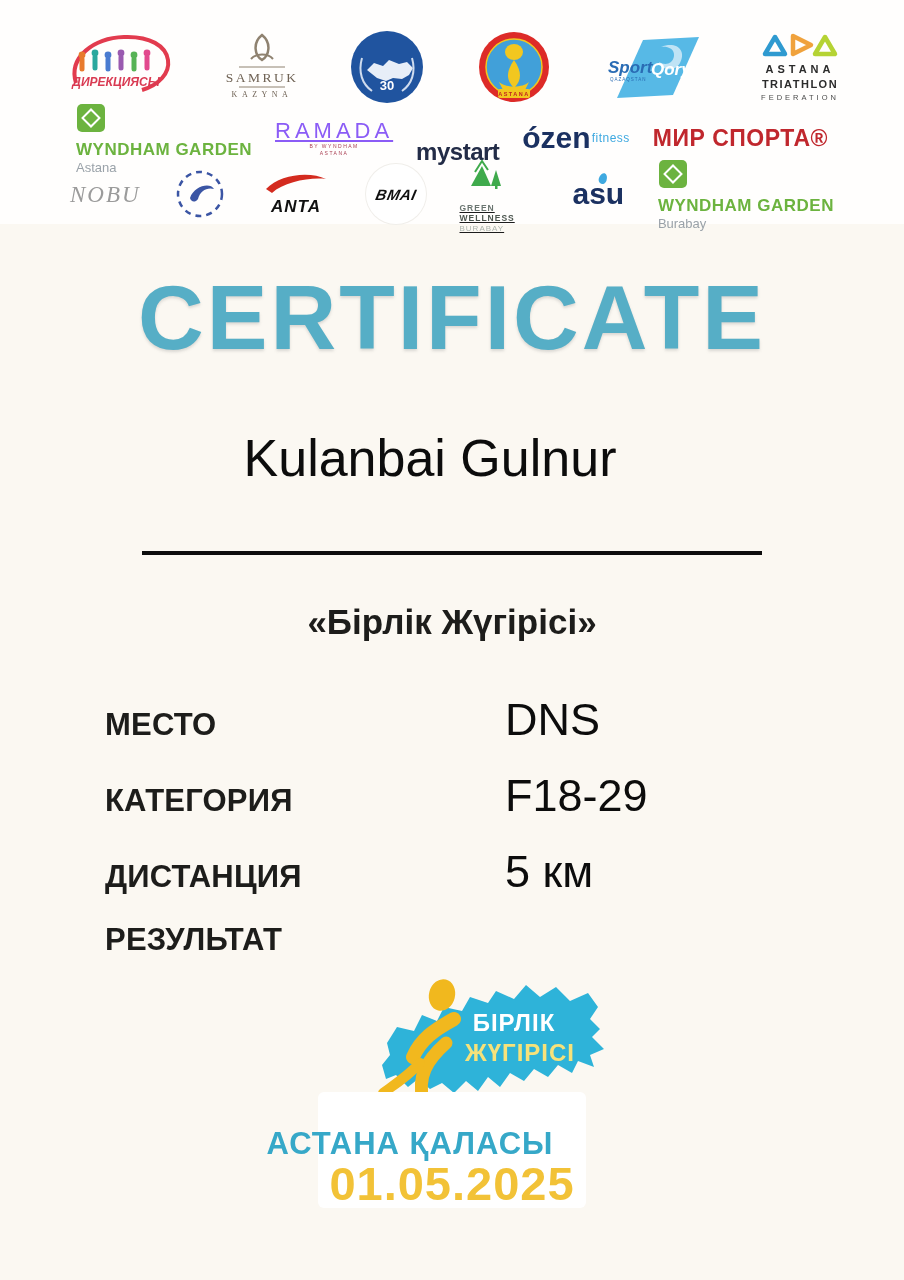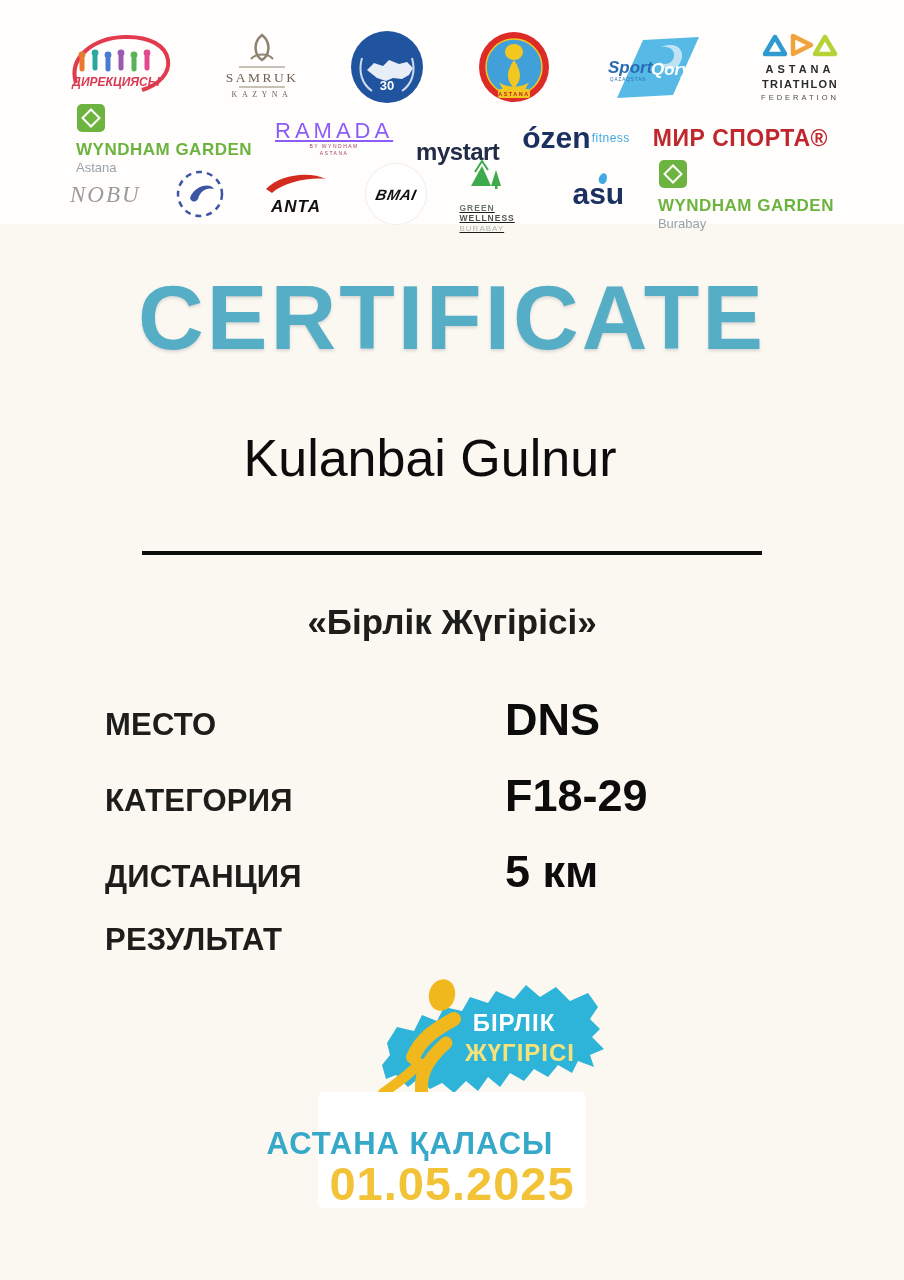--- a/index.html
+++ b/index.html
@@ -47,21 +47,21 @@
     text-shadow:0 2px 3px rgba(120,120,120,.25);}
   .participant{position:absolute;top:428px;left:0;width:768px;text-align:center;
     font-size:52px;font-weight:400;color:#0c0c0c;margin-left:46px;}
   .name-line{position:absolute;top:551px;left:142px;width:620px;height:4px;background:#0d0d0d;}
   .event-name{position:absolute;top:602px;left:0;width:904px;text-align:center;
     font-size:35px;font-weight:700;color:#1d1d1b;}
 
   .fields{position:absolute;top:694px;left:105px;width:700px;}
   .field-row{display:flex;align-items:baseline;height:76px;}
   .field-label{width:400px;font-size:31px;font-weight:800;color:#1d1d1b;letter-spacing:.2px;}
-  .field-value{font-size:45px;font-weight:700;color:#0c0c0c;}
+  .field-value{font-size:45px;font-weight:400;color:#0c0c0c;}
 
   .badge{position:absolute;top:975px;left:342px;}
   .bottom-panel{position:absolute;top:1092px;left:318px;width:268px;height:116px;background:#ffffff;border-radius:6px;}
   .city{position:absolute;top:1126px;left:0;width:820px;text-align:center;
     font-size:31px;font-weight:800;letter-spacing:1px;color:#36a8c8;}
   .date{position:absolute;top:1156px;left:0;width:904px;text-align:center;
     font-size:47px;font-weight:800;letter-spacing:1px;color:#f2c237;}
 </style>
 </head>
 <body>

